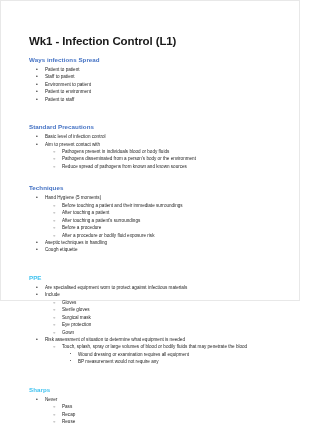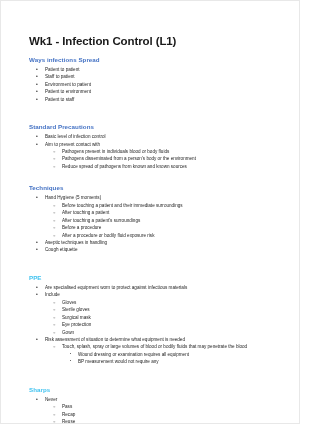--- a/index.html
+++ b/index.html
@@ -9,21 +9,21 @@
   }
   body {
     width: 300px;
     height: 424px;
     font-family: "Liberation Sans", sans-serif;
     overflow: hidden;
   }
   .page {
     position: relative;
     width: 300px;
-    height: 424px;
+    height: 301px;
     box-sizing: border-box;
     background: #ffffff;
     border: 1px solid #e8e8e8;
     padding: 34px 5px 10px 28px;
   }
   .doc-title {
     font-size: 11.5px;
     font-weight: bold;
     color: #1a1a1a;
     letter-spacing: -0.1px;

